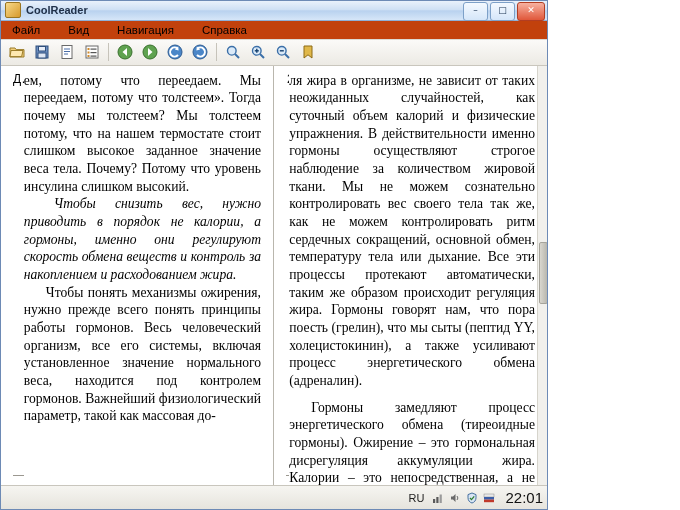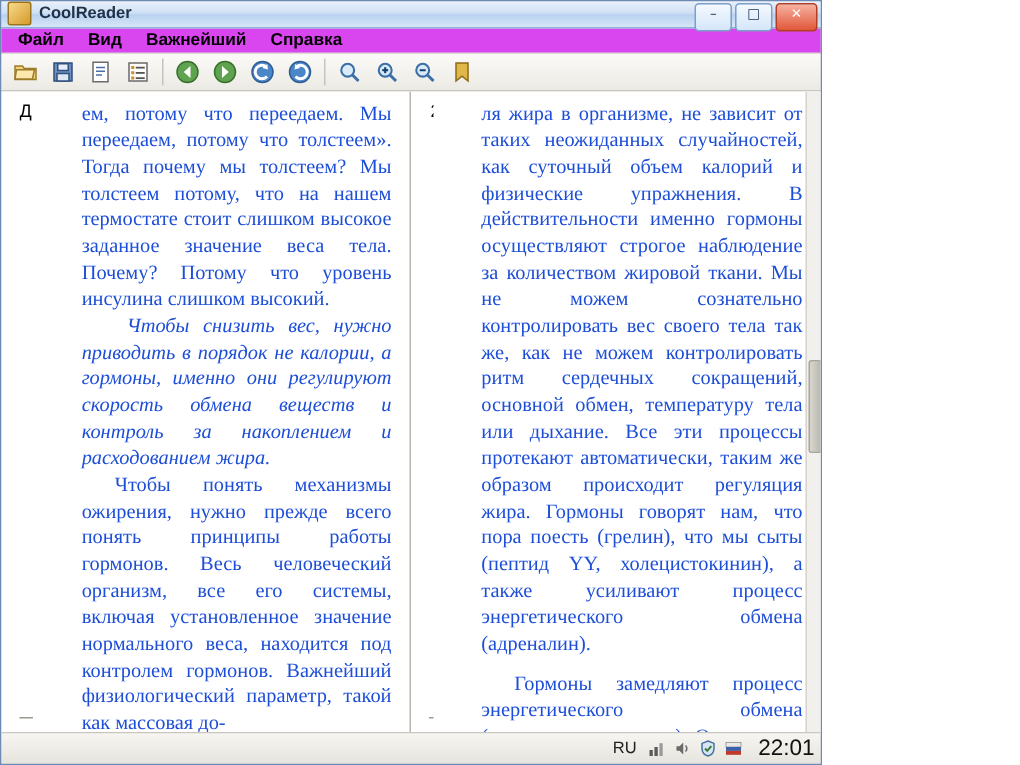--- a/index.html
+++ b/index.html
@@ -68,27 +68,26 @@
   }
   .win-btn.close {
     background: linear-gradient(to bottom,#f7b1a0,#e0573a);
     border-color: #b23d22;
     color: #fff;
     width: 26px;
   }
   
   .menubar {
     height: 19px;
-    background: #d946ef;
+    background: #c2410c;
     border-bottom: 1px solid #dcdad3;
     display: flex;
     align-items: center;
     padding-left: 4px;
-    gap: 2px;
-    font-weight: bold;
+    gap: 14px;
   }
   .menu-item {
     font-size: 11.5px;
     padding: 2px 7px;
     color: #000;
     white-space: nowrap;
   }
   
   .toolbar {
     height: 26px;
@@ -148,23 +147,22 @@
   }
   .page-header .hdr-pages {
     margin-left: 1px;
     flex: 0 0 auto;
   }
   .body-text {
     font-family: "Liberation Serif", serif;
     font-size: 13.6px;
     line-height: 1.30;
     text-align: justify;
-    color: #1d4ed8;
+    color: #000000;
     hyphens: manual;
-    margin-left: 32px;
   }
   .body-text p { margin: 0; }
   .body-text p.indent { text-indent: 22px; }
   .quote {
     font-style: italic;
     margin: 10px 0 10px 0;
     text-indent: 30px;
     text-align: justify;
   }
   .gap { height: 9px; }
@@ -233,21 +231,21 @@
     <div class="win-buttons">
       <div class="win-btn">–</div>
       <div class="win-btn">□</div>
       <div class="win-btn close">✕</div>
     </div>
   </div>
 
   <div class="menubar">
     <div class="menu-item">Файл</div>
     <div class="menu-item">Вид</div>
-    <div class="menu-item">Важнейший</div>
+    <div class="menu-item">Навигация</div>
     <div class="menu-item">Справка</div>
   </div>
 
   <div class="toolbar">
 
     <div class="tb-btn">
       <svg width="16" height="16" viewBox="0 0 16 16">
         <path d="M1 4h5l1.2 1.6H15V13H1z" fill="#f3cf7a" stroke="#9a7c2a"></path>
         <path d="M2 6.5h12L12.6 12.6H1z" fill="#fde8b0" stroke="#9a7c2a"></path>
       </svg>

